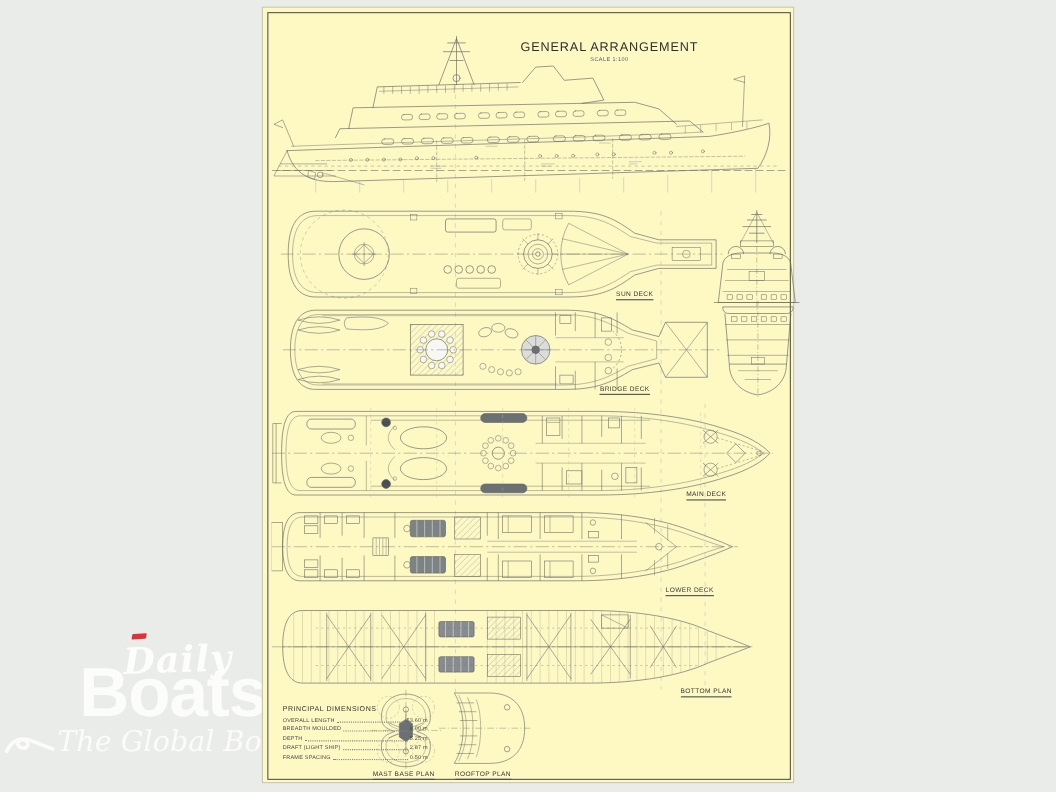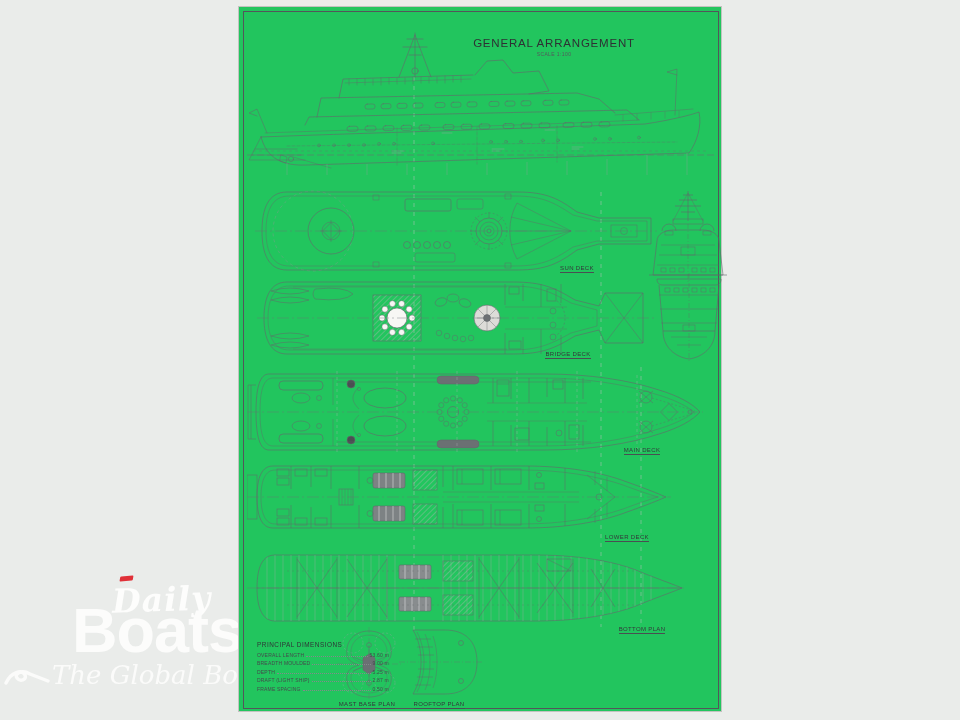--- a/index.html
+++ b/index.html
@@ -14,21 +14,21 @@
   .wm-flag{position:absolute;left:120px;top:16px;width:13px;height:5px;background:#e03038;
            transform:skewX(-14deg) rotate(-4deg);border-radius:1px;}
   .wm-boats{position:absolute;left:72px;top:34px;font-size:63px;font-weight:bold;
             letter-spacing:-1px;color:#fcfcfb;}
   .wm-tagline{position:absolute;left:52px;top:100px;font-family:"DejaVu Serif",serif;
               font-style:italic;font-size:26px;white-space:nowrap;color:#fbfbfa;}
   .wm-flourish{position:absolute;left:4px;top:106px;}
 
   
   .sheet{position:absolute;left:238px;top:6px;width:484px;height:706px;z-index:2;
-         background:#22c55e;border:1px solid #c2c3bf;box-sizing:border-box;}
+         background:#fef9c3;border:1px solid #c2c3bf;box-sizing:border-box;}
   .frame{position:absolute;left:4px;top:4px;width:474px;height:696px;
          border:0.8px solid #53565a;}
   .ga-title{position:absolute;left:195px;top:30px;width:240px;text-align:center;
             font-size:11.5px;letter-spacing:.8px;color:#2e3134;}
   .ga-scale{position:absolute;left:195px;top:44px;width:240px;text-align:center;
             font-size:5px;letter-spacing:.4px;color:#55585c;}
 
   svg{position:absolute;display:block;}
   .plan-label{position:absolute;font-size:6px;letter-spacing:.35px;color:#34373a;
               text-align:center;white-space:nowrap;}

